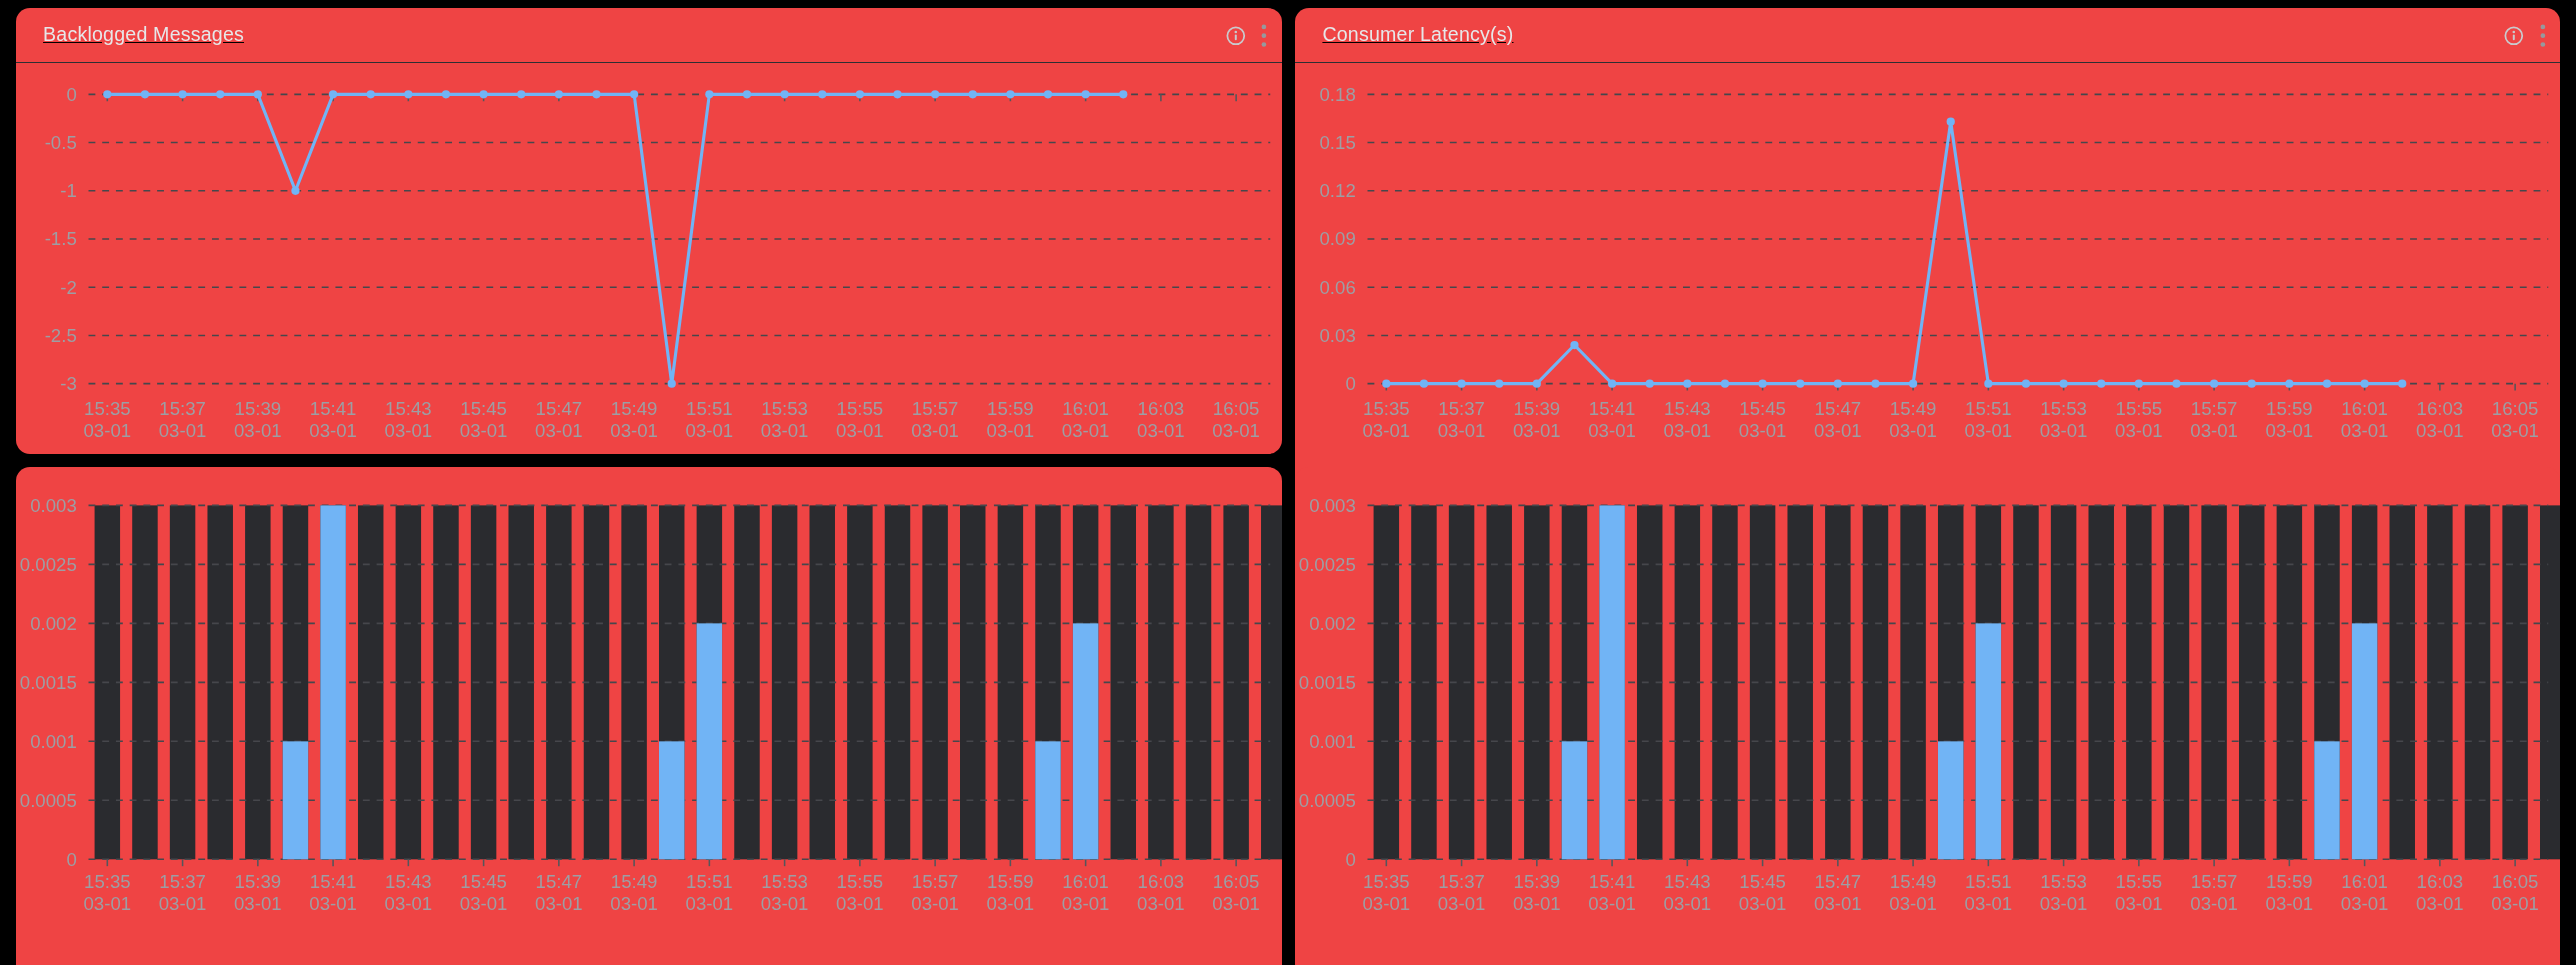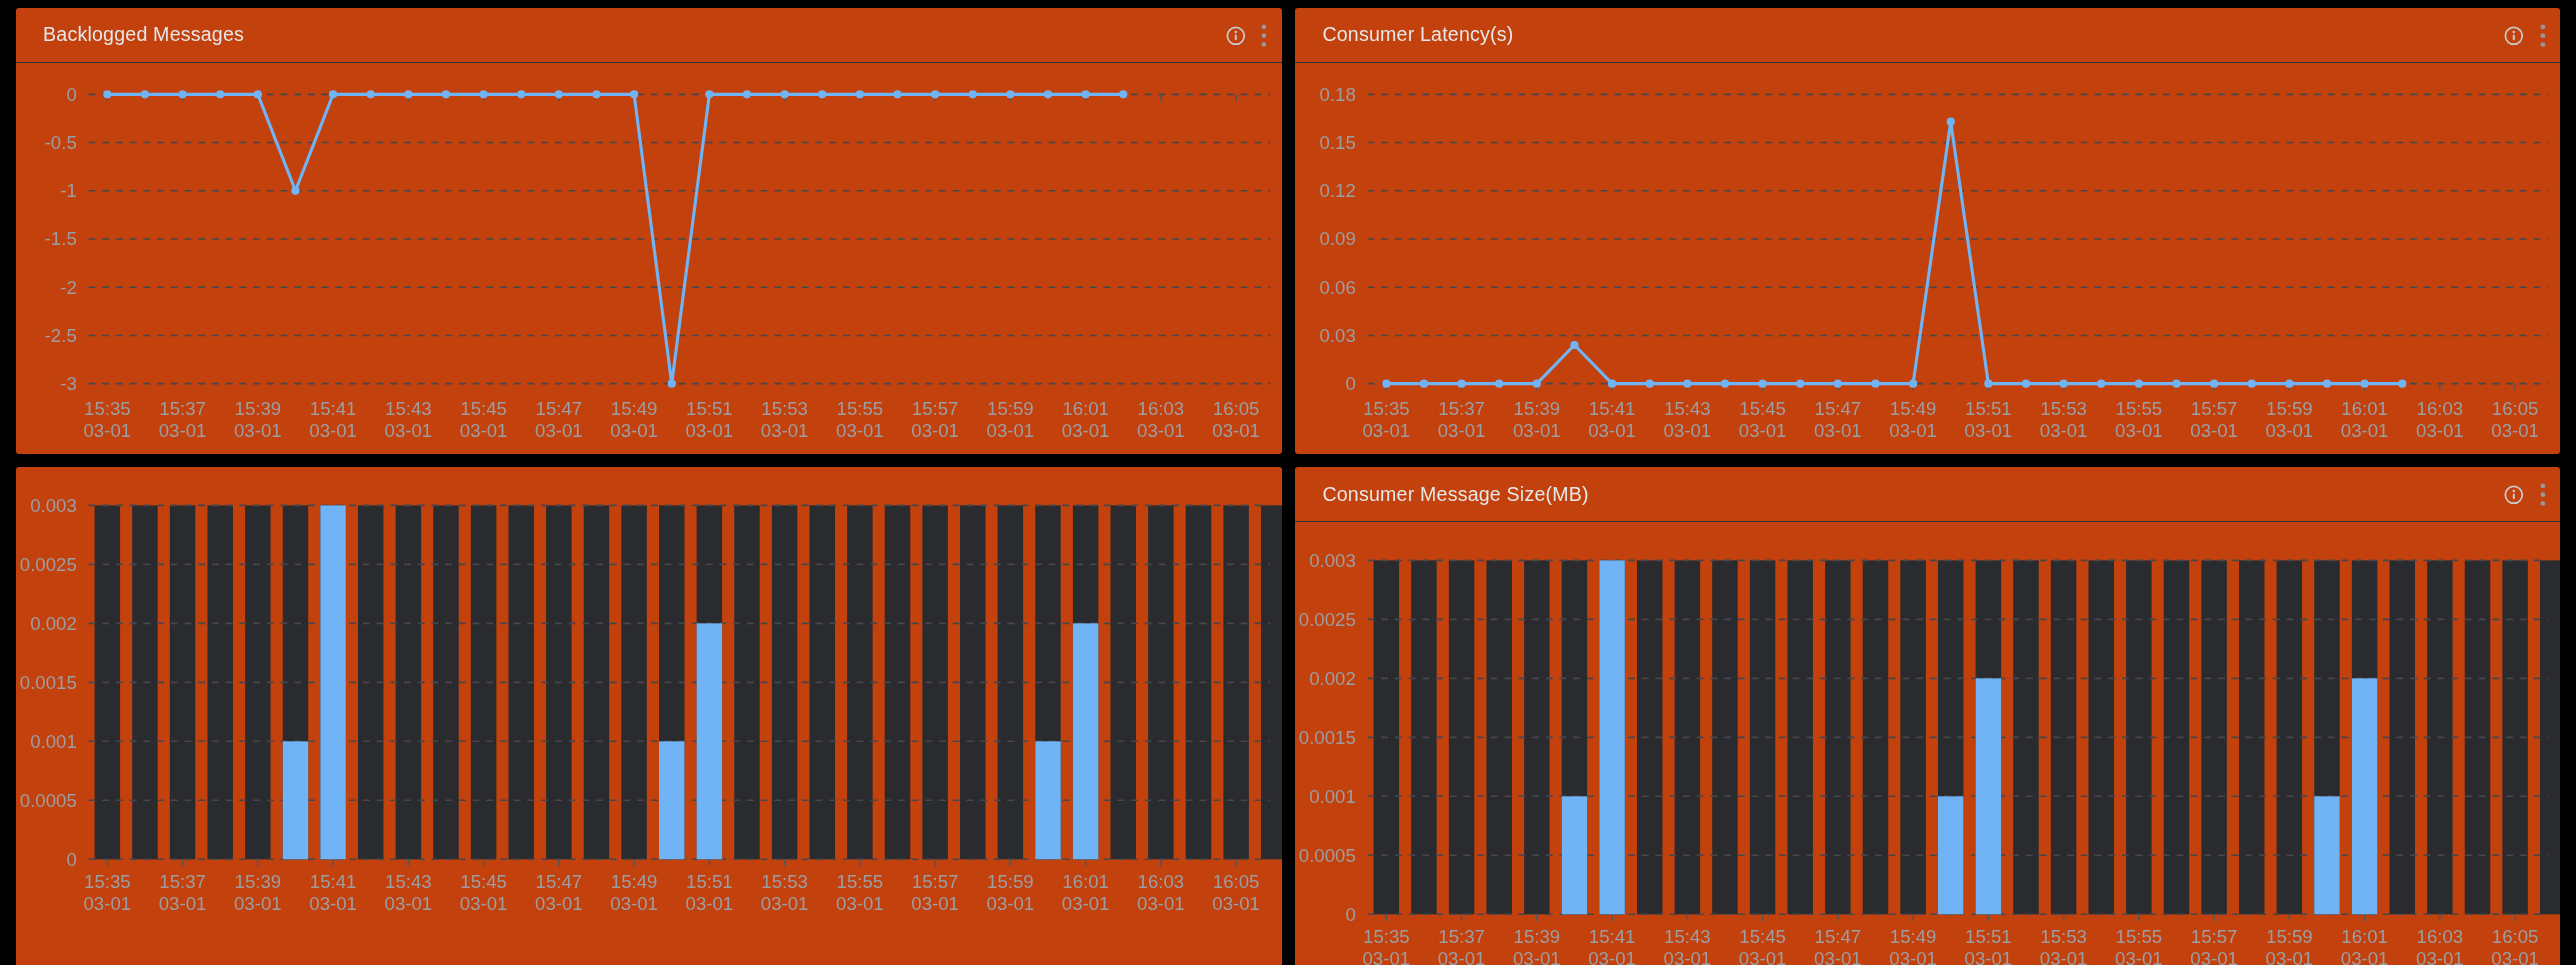--- a/index.html
+++ b/index.html
@@ -3,23 +3,24 @@
 <meta charset="utf-8">
 <style>
   * { margin:0; padding:0; box-sizing:border-box; }
   html,body {
     width:2576px; height:965px; overflow:hidden;
     background:#000;
     font-family:"Liberation Sans", sans-serif;
   }
   .panel {
     position:absolute;
-    background:#c2410c;
-    border-radius:3px;
+    background:#ef4444;
+    border-radius:14px;
     overflow:hidden;
+    text-decoration:underline;
   }
   .panel-header {
     position:relative;
     height:55px;
     border-bottom:1px solid #2e2f33;
     display:flex; align-items:center;
   }
   .panel-title {
     color:#e6e7e9;
     font-size:19.6px;
@@ -156,21 +157,21 @@
         <circle cx="938" cy="32" r="4.2" fill="#71b4f5"></circle>
         <circle cx="976.4" cy="32" r="4.2" fill="#71b4f5"></circle>
         <circle cx="1014.8" cy="32" r="4.2" fill="#71b4f5"></circle>
         <circle cx="1053.2" cy="32" r="4.2" fill="#71b4f5"></circle>
         <circle cx="1091.6" cy="32" r="4.2" fill="#71b4f5"></circle>
         <circle cx="1130" cy="32" r="4.2" fill="#71b4f5"></circle>
       </g>
     </svg>
 </div>
 
-<div class="panel" style="left:1295px; top:7.8px; width:1265px; height:446px;">
+<div class="panel" style="left:1295px; top:7.8px; width:1265px; height:514px;">
   <div class="panel-header">
     <span class="panel-title">Consumer Latency(s)</span>
     <span class="panel-actions">
       <span class="icon-btn">
         <svg width="21.6" height="21.6" viewBox="0 0 22 22">
             <circle cx="11" cy="11" r="8.6" fill="none" stroke="#c9cacd" stroke-width="1.8"></circle>
             <circle cx="11" cy="7.2" r="1.3" fill="#c9cacd"></circle>
             <rect x="10" y="9.6" width="2" height="6" rx="1" fill="#c9cacd"></rect>
           </svg>
       </span>
@@ -399,39 +400,20 @@
         <rect x="310.59999999999997" y="39" width="26" height="361.20000000000005" fill="#71b4f5"></rect>
         <rect x="656.2" y="279.8" width="26" height="120.40000000000003" fill="#71b4f5"></rect>
         <rect x="694.6" y="159.4" width="26" height="240.80000000000004" fill="#71b4f5"></rect>
         <rect x="1040.2" y="279.8" width="26" height="120.40000000000003" fill="#71b4f5"></rect>
         <rect x="1078.6" y="159.4" width="26" height="240.80000000000004" fill="#71b4f5"></rect>
       </g>
     </svg>
 </div>
 
 <div class="panel" style="left:1295px; top:467px; width:1265px; height:529px;">
-  <div class="panel-header">
-    <span class="panel-title">Consumer Message Size(MB)</span>
-    <span class="panel-actions">
-      <span class="icon-btn">
-        <svg width="21.6" height="21.6" viewBox="0 0 22 22">
-            <circle cx="11" cy="11" r="8.6" fill="none" stroke="#c9cacd" stroke-width="1.8"></circle>
-            <circle cx="11" cy="7.2" r="1.3" fill="#c9cacd"></circle>
-            <rect x="10" y="9.6" width="2" height="6" rx="1" fill="#c9cacd"></rect>
-          </svg>
-      </span>
-      <span class="icon-btn">
-        <svg width="7.8" height="27.4" viewBox="0 0 8 28">
-            <circle cx="4" cy="5" r="2.4" fill="#97989d"></circle>
-            <circle cx="4" cy="14" r="2.4" fill="#97989d"></circle>
-            <circle cx="4" cy="23" r="2.4" fill="#97989d"></circle>
-          </svg>
-      </span>
-    </span>
-  </div>
   <svg class="chart" width="1265" height="455" viewBox="0 0 1291 464">
       <g>
         <rect x="80.2" y="39" width="26" height="361.20000000000005" fill="#2a2b2f"></rect>
         <rect x="118.6" y="39" width="26" height="361.20000000000005" fill="#2a2b2f"></rect>
         <rect x="157" y="39" width="26" height="361.20000000000005" fill="#2a2b2f"></rect>
         <rect x="195.39999999999998" y="39" width="26" height="361.20000000000005" fill="#2a2b2f"></rect>
         <rect x="233.8" y="39" width="26" height="361.20000000000005" fill="#2a2b2f"></rect>
         <rect x="272.2" y="39" width="26" height="361.20000000000005" fill="#2a2b2f"></rect>
         <rect x="310.59999999999997" y="39" width="26" height="361.20000000000005" fill="#2a2b2f"></rect>
         <rect x="349" y="39" width="26" height="361.20000000000005" fill="#2a2b2f"></rect>

